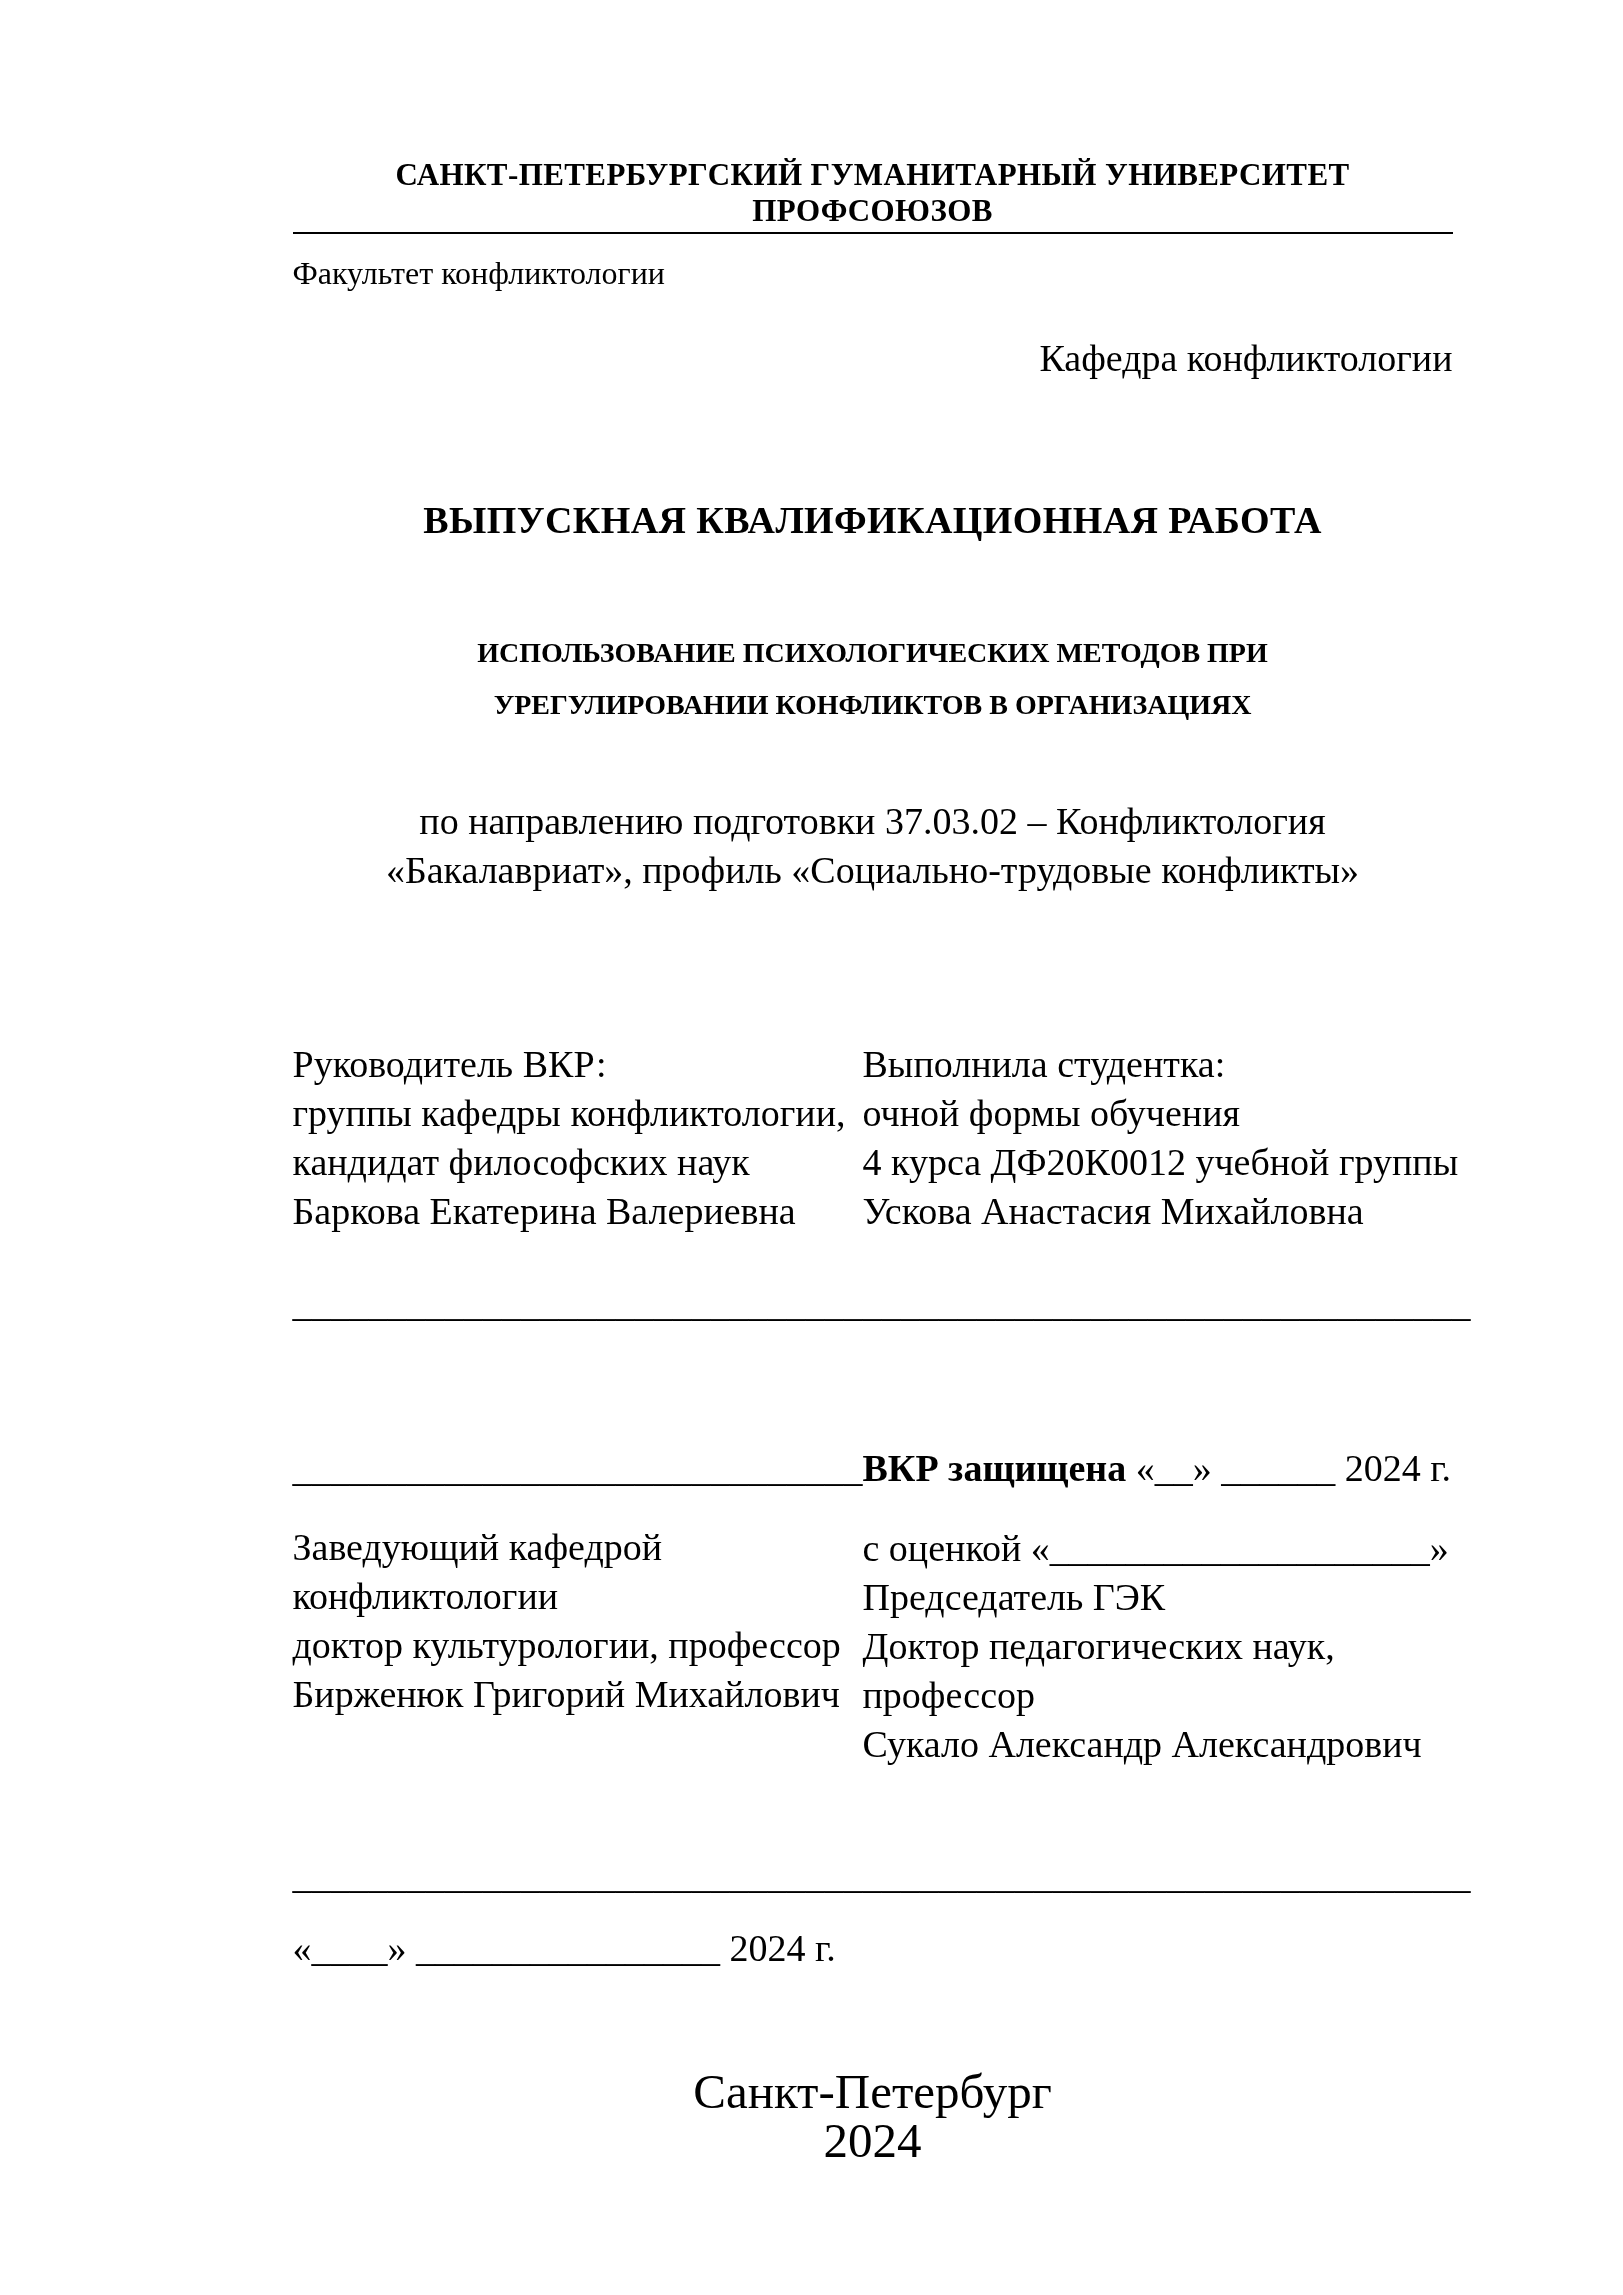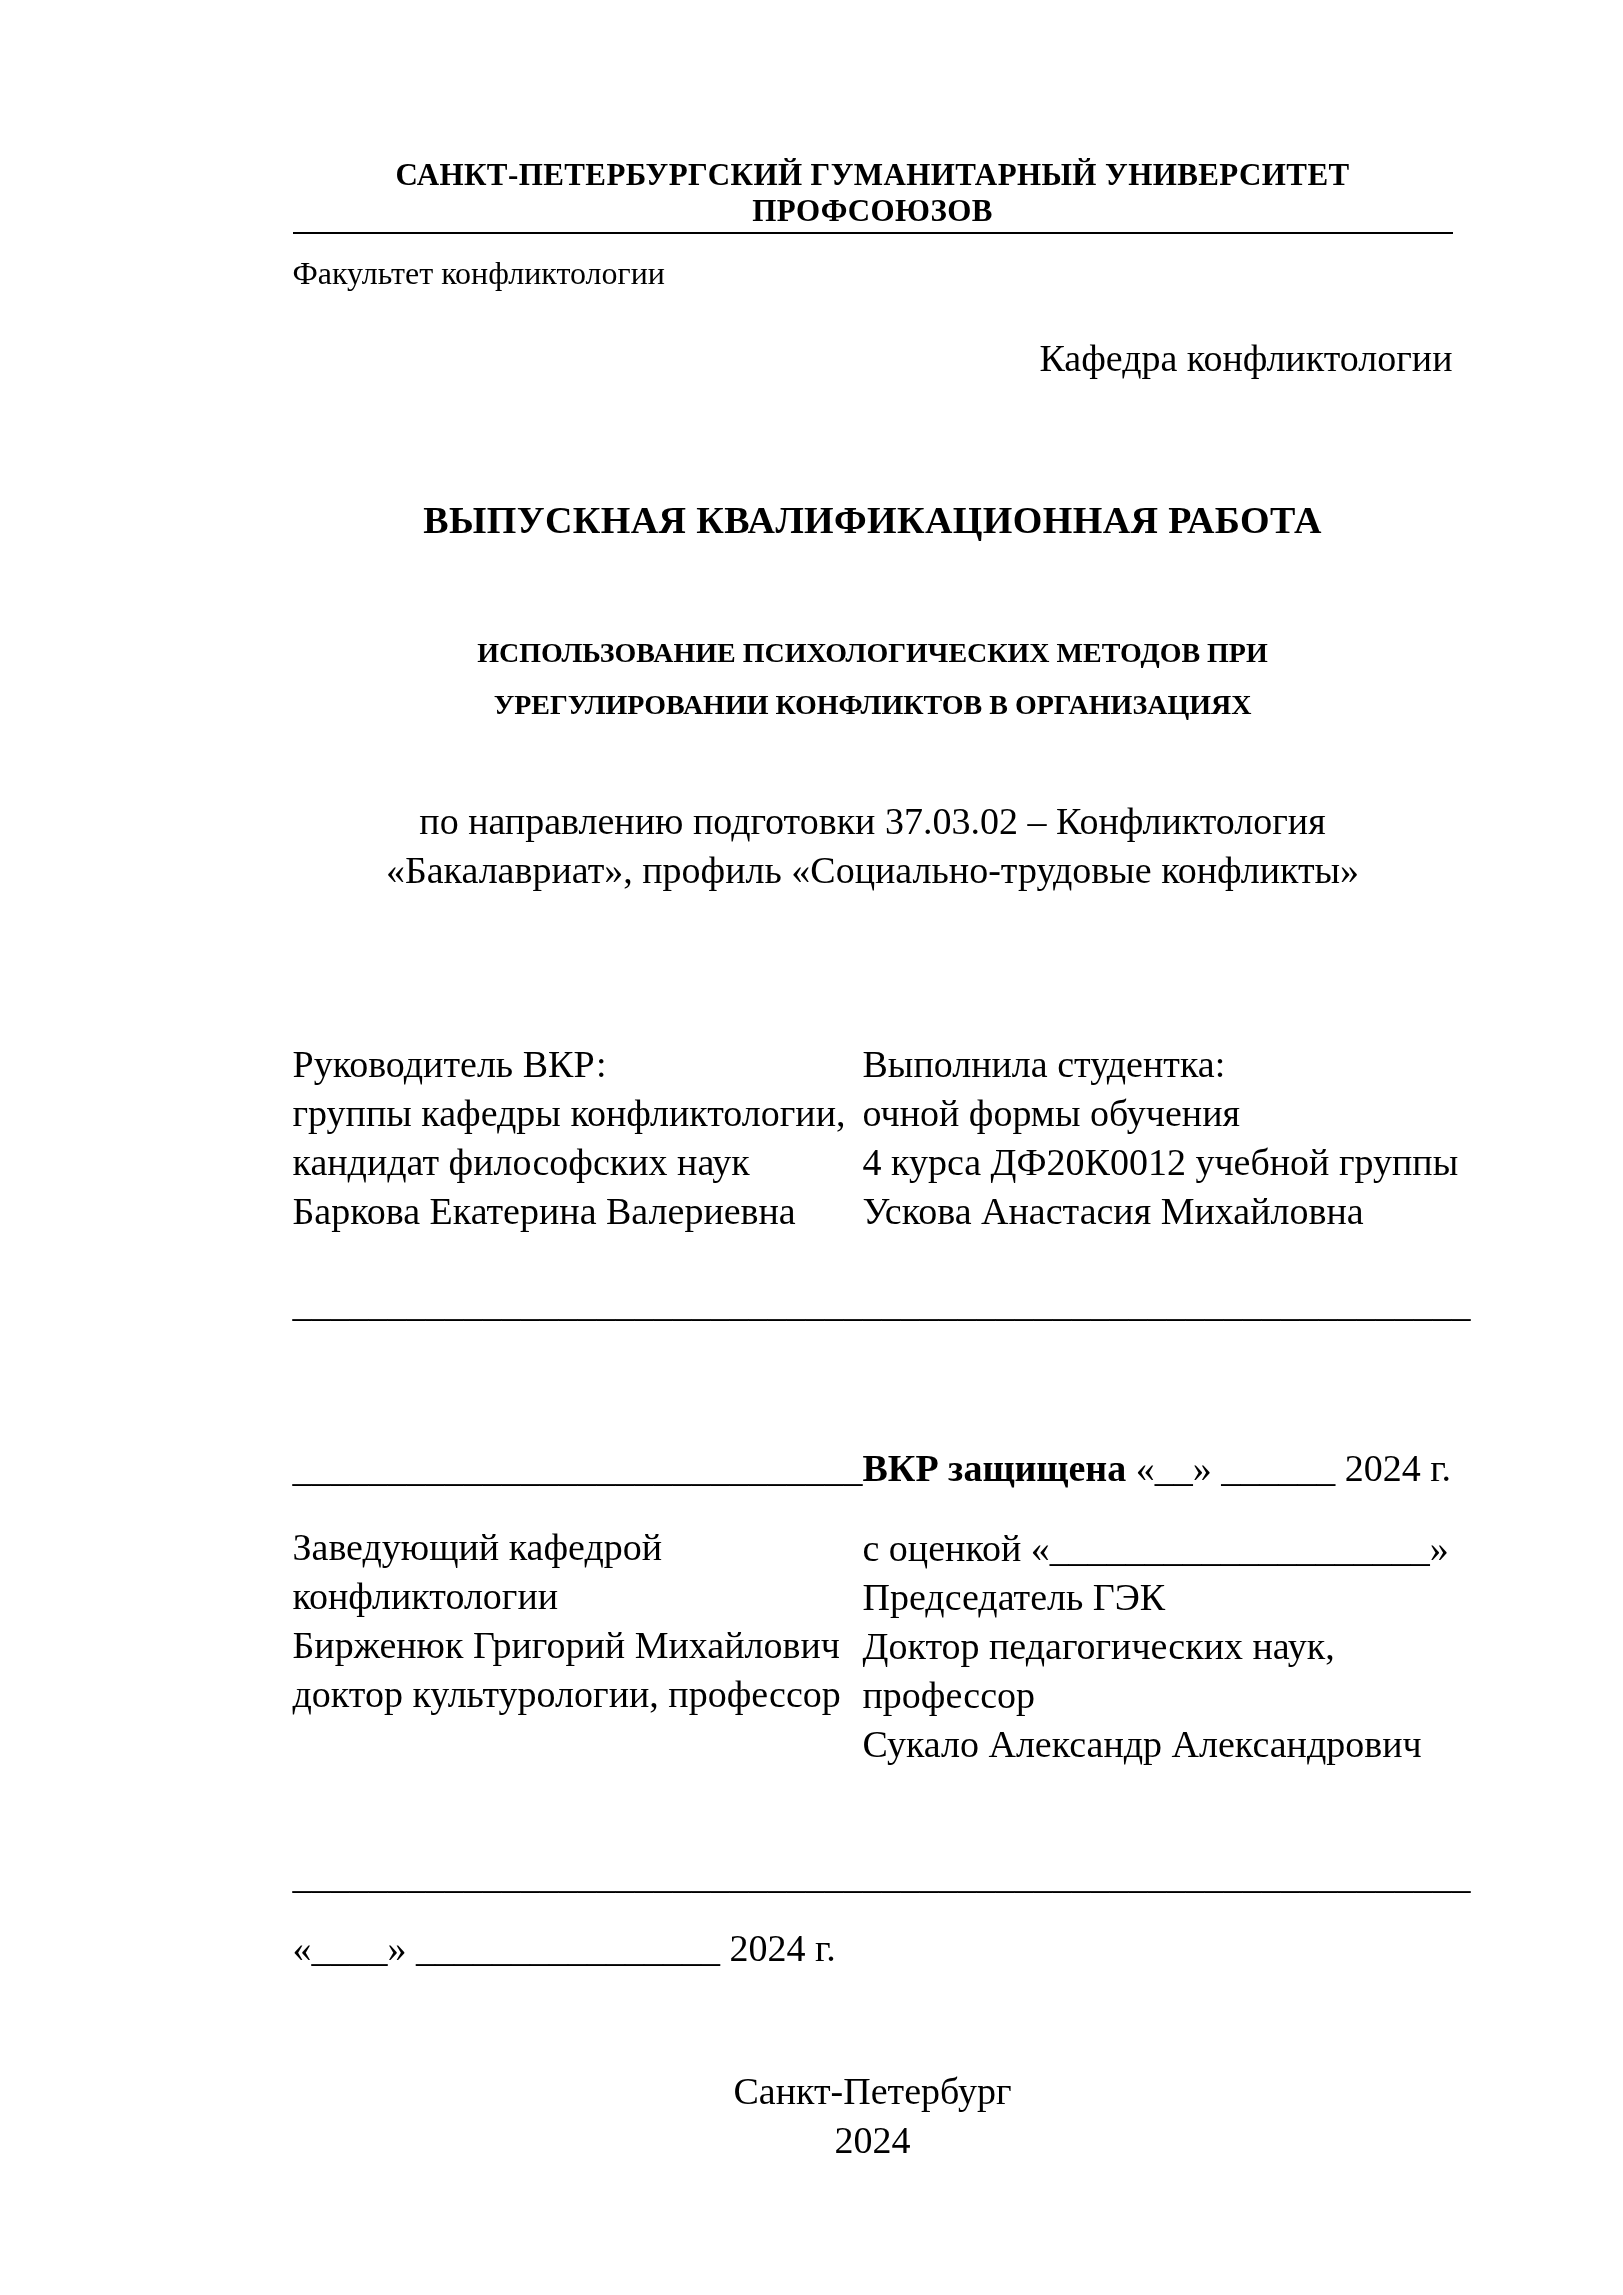--- a/index.html
+++ b/index.html
@@ -75,21 +75,21 @@
 
   .defended-line { margin-top: 116px; white-space: nowrap; }
   .grade-line { margin-top: 31px; white-space: nowrap; }
   .sig-line-r2 { margin-top: 82px; white-space: nowrap; }
 
   .bold { font-weight: bold; }
 
   
   .footer {
     margin-top: 94px;
-    font-size: 38px;
+    font-size: 49px;
     line-height: 49px;
     text-align: center;
   }
 </style>
 </head>
 <body>
 
 <div class="page">
 
   <div class="university">САНКТ-ПЕТЕРБУРГСКИЙ ГУМАНИТАРНЫЙ УНИВЕРСИТЕТ ПРОФСОЮЗОВ</div>
@@ -113,22 +113,22 @@
         <div>Руководитель ВКР:</div>
         <div>группы кафедры конфликтологии,</div>
         <div>кандидат философских наук</div>
         <div>Баркова Екатерина Валериевна</div>
       </div>
       <div class="sig-line-1">______________________________</div>
       <div class="sig-line-2">______________________________</div>
       <div class="head-block">
         <div>Заведующий кафедрой</div>
         <div>конфликтологии</div>
+        <div>доктор культурологии, профессор</div>
         <div>Бирженюк Григорий Михайлович</div>
-        <div>доктор культурологии, профессор</div>
       </div>
       <div class="sig-line-3">______________________________</div>
       <div class="date-line">«____» ________________ 2024 г.</div>
     </div>
 
     <div class="col-right">
       <div>
         <div>Выполнила студентка:</div>
         <div>очной формы обучения</div>
         <div>4 курса ДФ20К0012 учебной группы</div>

